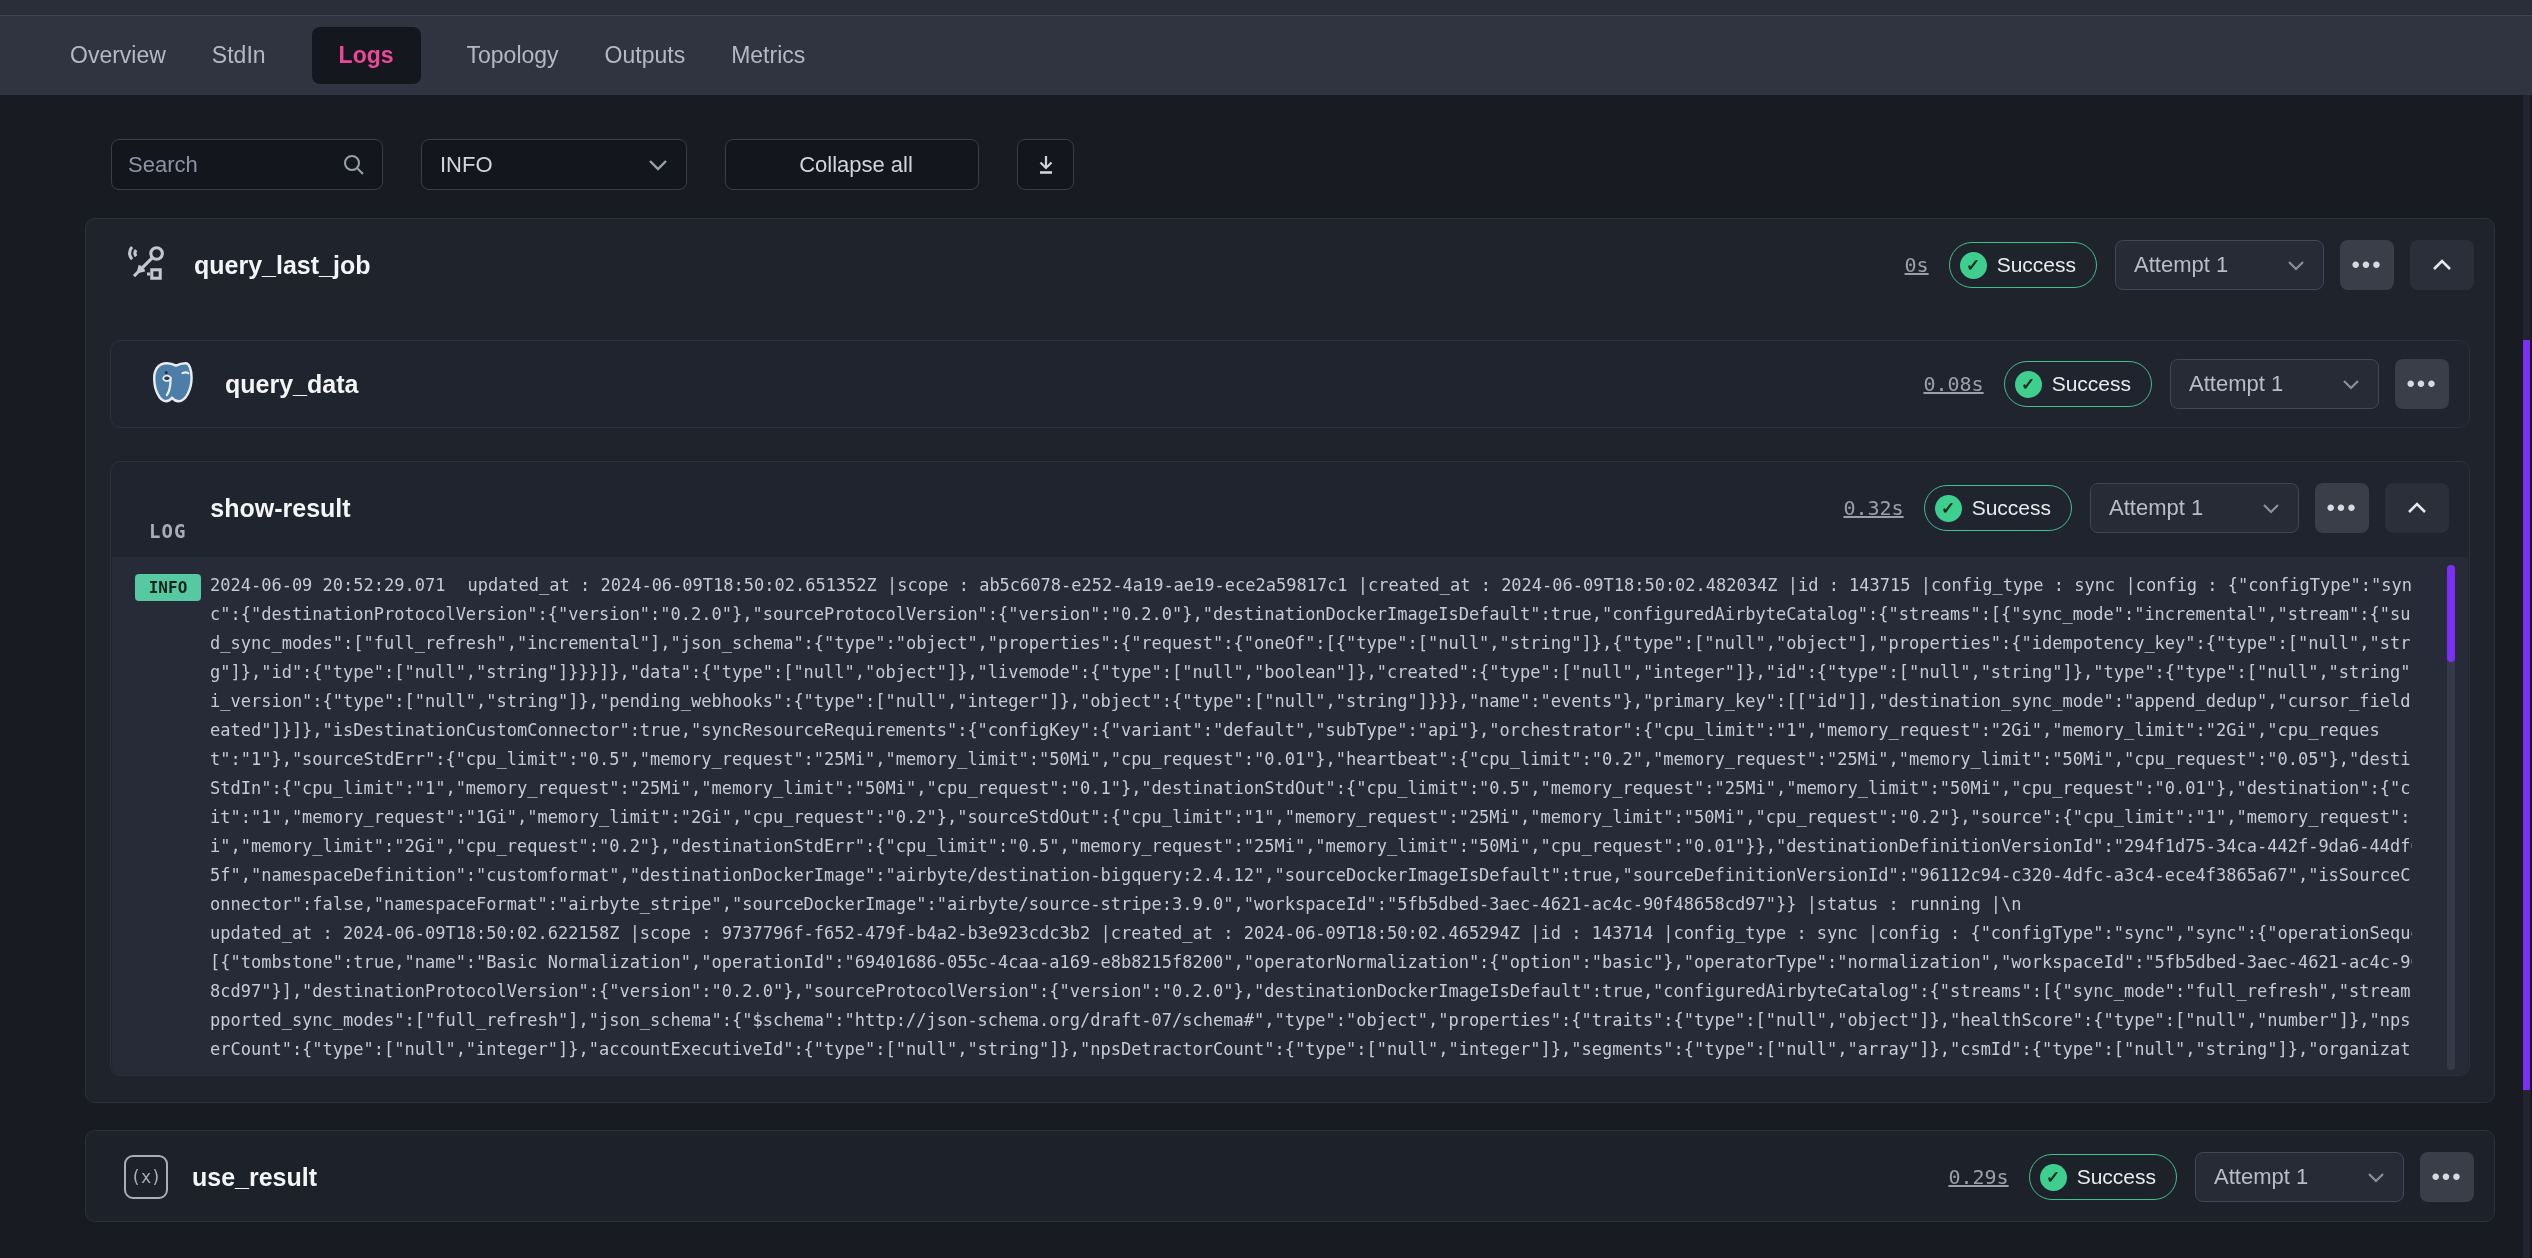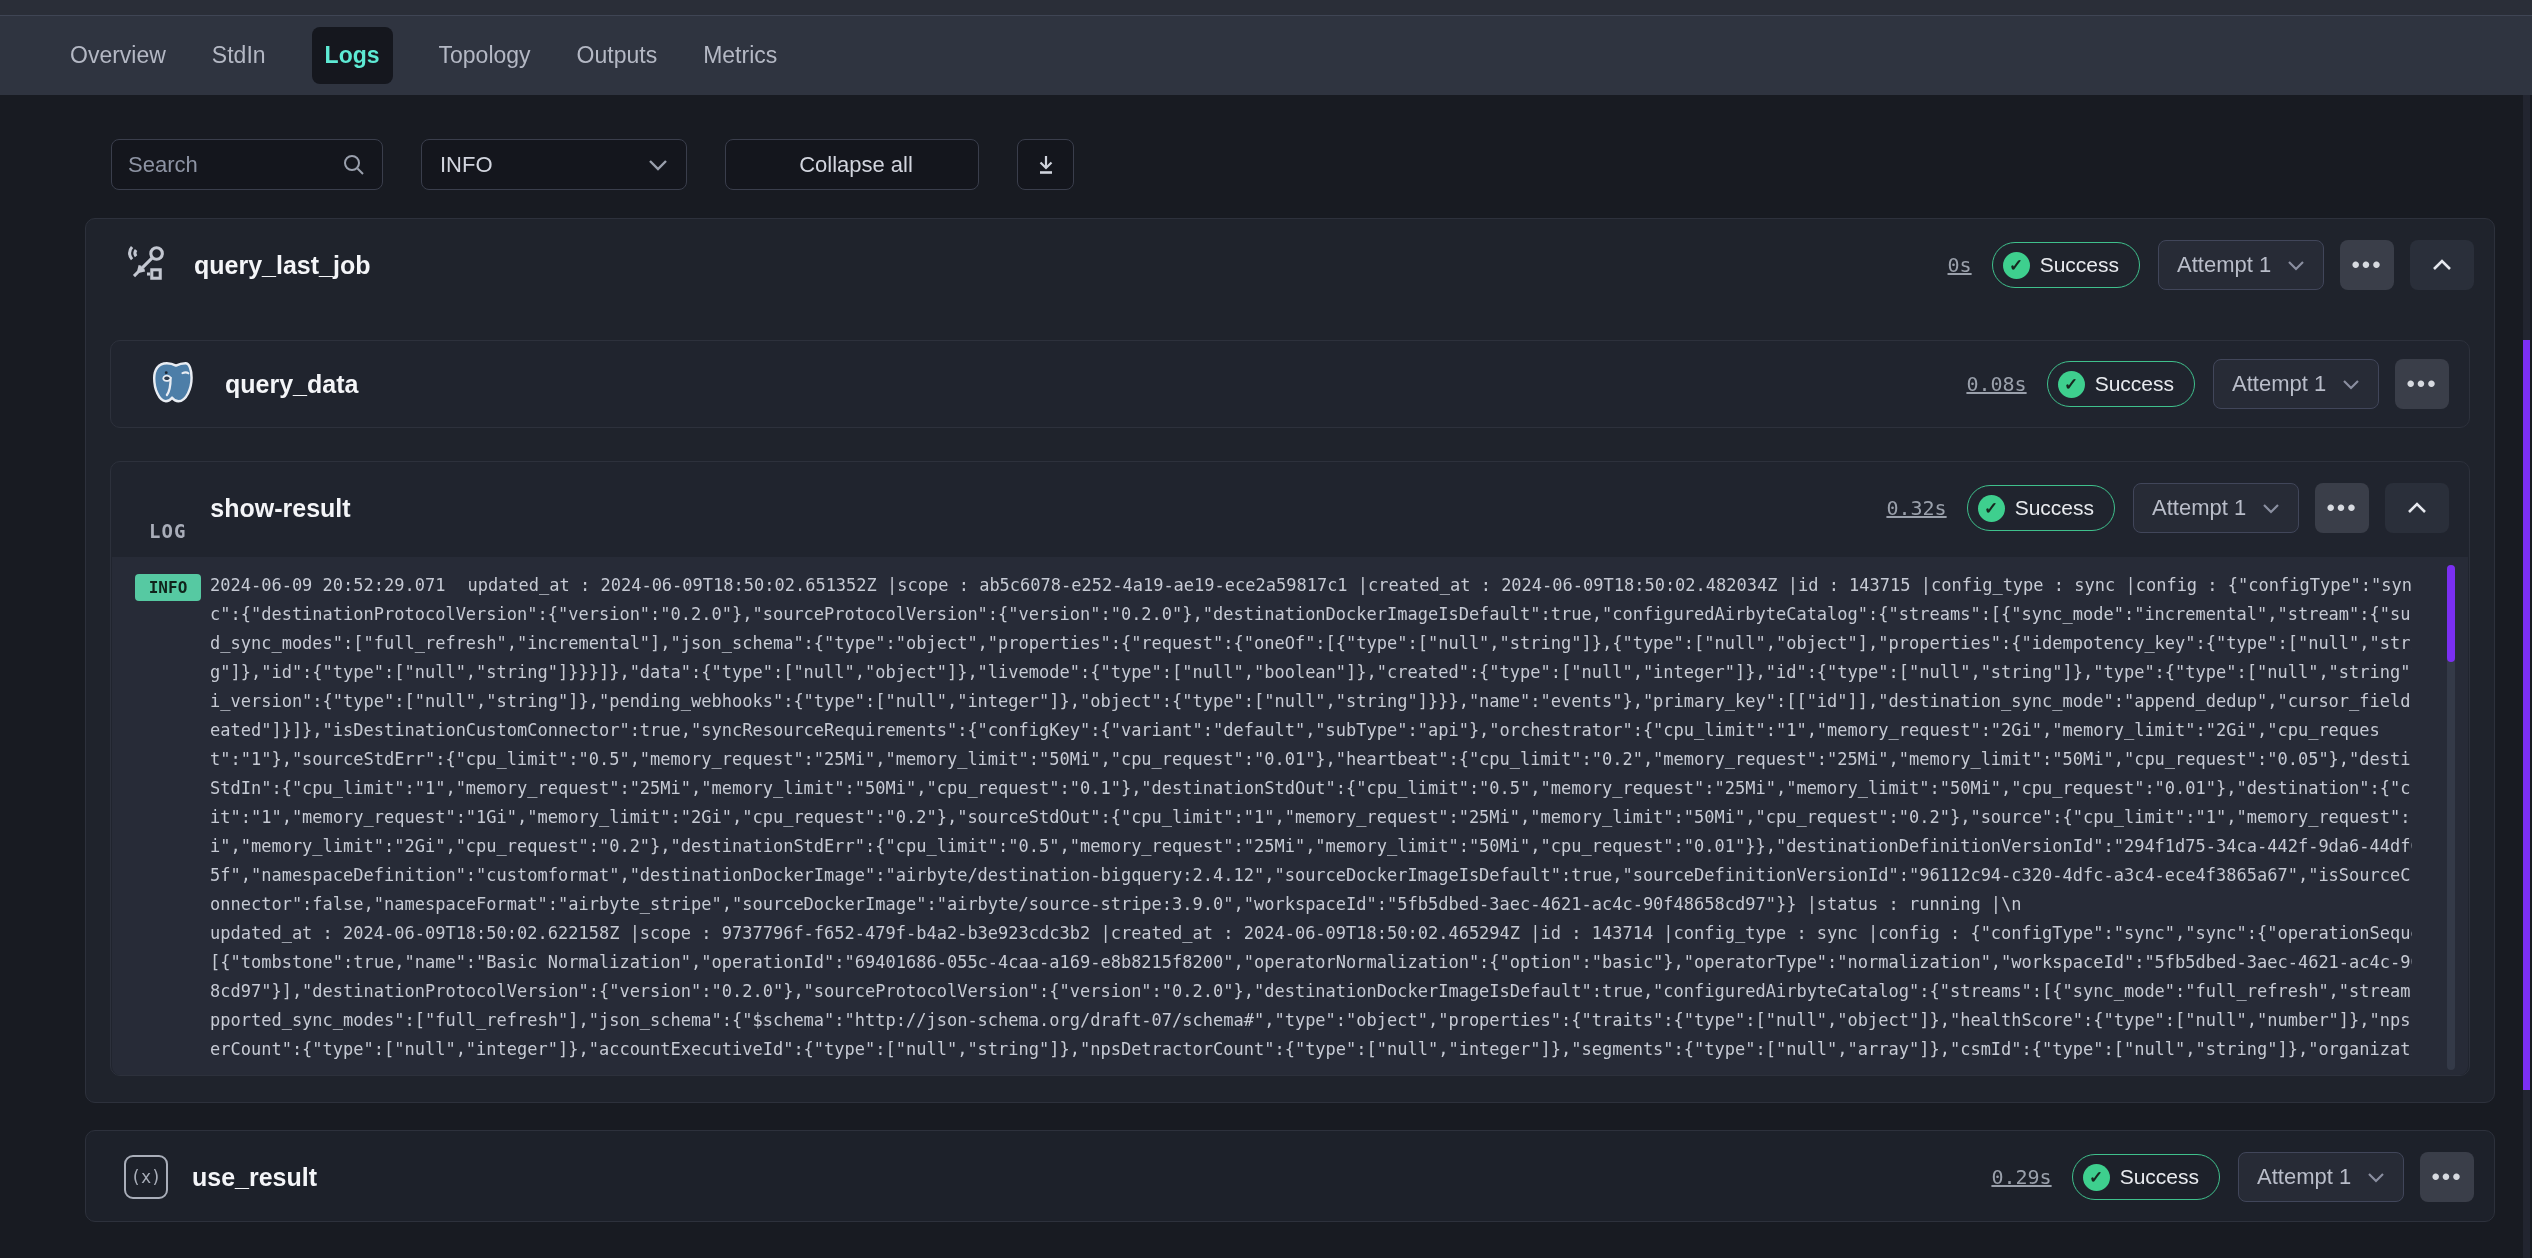--- a/index.html
+++ b/index.html
@@ -9,21 +9,21 @@
     font-family:"Liberation Sans", sans-serif;
     position:relative;
     overflow:hidden;
     color:#d2d5de;
   }
   
   .topbar { position:absolute; top:0; left:0; right:0; height:95px; background:#2f3440; }
   .topbar-strip { height:16px; background:#2a2e38; border-bottom:1px solid #3f4554; }
   .tabs { position:absolute; left:70px; top:16px; height:79px; display:flex; align-items:center; gap:46px; }
   .tab { font-size:23px; color:#b4b8c4; cursor:default; white-space:nowrap; }
-  .tab.active { background:#15171e; color:#5eead4; font-weight:700; padding:15px 13px; border-radius:8px; }
+  .tab.active { background:#15171e; color:#ec4899; font-weight:700; padding:15px 27px; border-radius:8px; }
   
   .toolbar { position:absolute; top:139px; left:111px; display:flex; gap:38px; height:51px; }
   .ctl { background:#14161d; border:1px solid #3a3e4c; border-radius:8px; height:51px;
          display:flex; align-items:center; color:#d2d5de; font-size:22px; }
   .search { width:272px; padding:0 16px; justify-content:space-between; }
   .search-ph { color:#8d93a3; }
   .levelsel { width:266px; padding:0 18px; justify-content:space-between; }
   .btn-collapse-all { width:254px; justify-content:center;padding-left:8px; }
   .btn-download { width:57px; justify-content:center; }
   
@@ -32,21 +32,21 @@
   #card-root { top:218px; height:885px; }
   #card-use-result { top:1130px; height:92px; background:#1d212a; }
   .row-header { height:92px; display:flex; align-items:center; padding:0 20px 0 38px; }
   .row-title { font-size:25px; font-weight:700; color:#f4f5f8; margin-left:24px; white-space:nowrap; }
   .spacer { flex:1; }
   .duration { font-family:"DejaVu Sans Mono", monospace; font-size:20px; color:#9aa0ab; margin-right:20px; white-space:nowrap;text-decoration:underline; }
   .pill { display:flex; align-items:center; gap:10px; border:1.5px solid #3fc08c; border-radius:24px;
           height:46px; padding:0 20px 0 10px; color:#e9ebef; font-size:21px; }
   .pill-check { width:27px; height:27px; border-radius:50%; background:#3ecf8e; color:#17271f;
                 display:flex; align-items:center; justify-content:center; font-size:17px; font-weight:700; }
-  .attempt { width:166px; height:50px; background:#272b36; border:1px solid #41465a; border-radius:8px;
+  .attempt { width:209px; height:50px; background:#272b36; border:1px solid #41465a; border-radius:8px;
              display:flex; align-items:center; justify-content:space-between; padding:0 18px;
              color:#b9bdc9; font-size:22px; margin-left:18px; }
   .btn-more { width:54px; height:50px; background:#3a3e49; border-radius:8px; margin-left:16px;
               display:flex; align-items:center; justify-content:center; color:#d7dae0; font-size:24px; letter-spacing:2px; }
   .btn-fold { width:64px; height:50px; background:#2a2f3a; border-radius:8px; margin-left:16px;
               display:flex; align-items:center; justify-content:center; }
   .sub-card { margin:0 24px; background:#20242e; border:1px solid #2d313c; border-radius:10px; }
   #card-query-data { margin-top:29px; height:88px; }
   #card-query-data .row-header { height:86px; }
   #card-show-result { margin-top:33px; height:615px; position:relative; overflow:hidden; }

